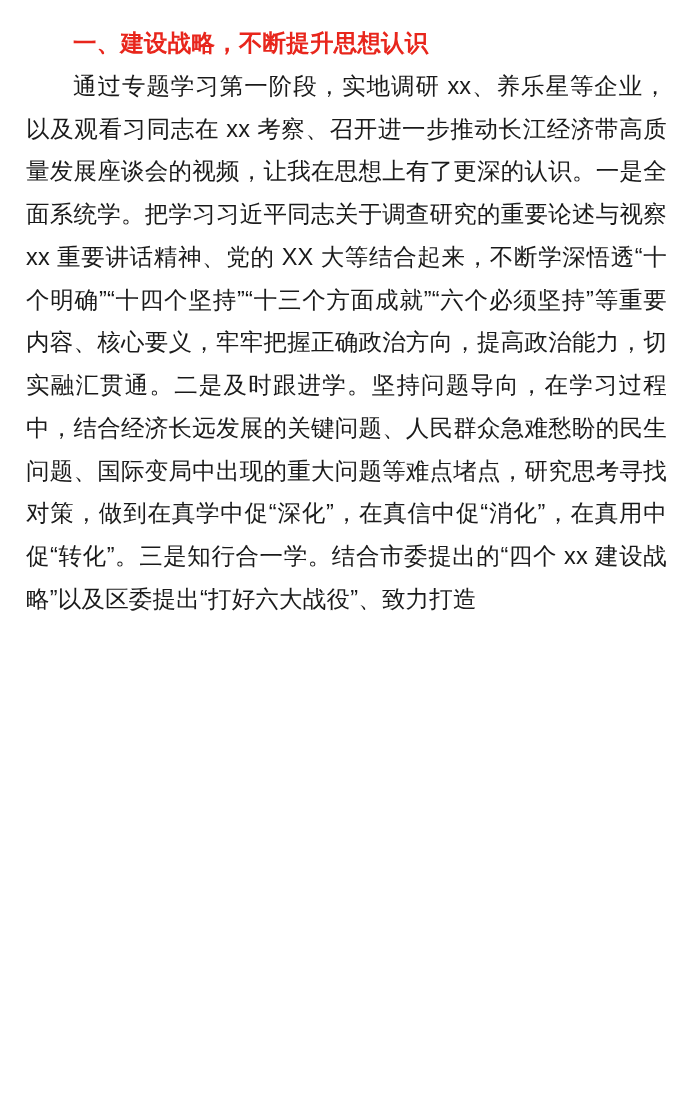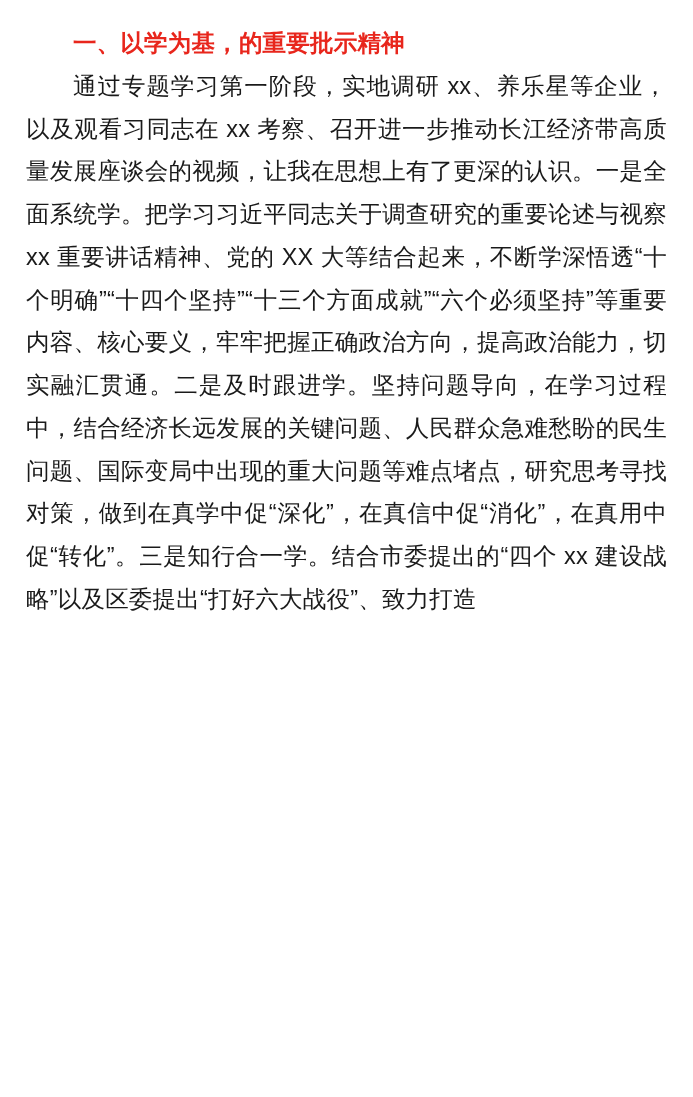--- a/index.html
+++ b/index.html
@@ -54,17 +54,17 @@
     margin-bottom: 0;
   }
 </style>
 </head>
 <body>
 
 <div class="page">
 
 
 
-  <p class="heading-red">一、以学为基，的重要批示精神</p>
+  <p class="heading-red">一、建设战略，不断提升思想认识</p>
 
   <p class="para para-last">通过专题学习第一阶段，实地调研 xx、养乐星等企业，以及观看习同志在 xx 考察、召开进一步推动长江经济带高质量发展座谈会的视频，让我在思想上有了更深的认识。一是全面系统学。把学习习近平同志关于调查研究的重要论述与视察 xx 重要讲话精神、党的 XX 大等结合起来，不断学深悟透“十个明确”“十四个坚持”“十三个方面成就”“六个必须坚持”等重要内容、核心要义，牢牢把握正确政治方向，提高政治能力，切实融汇贯通。二是及时跟进学。坚持问题导向，在学习过程中，结合经济长远发展的关键问题、人民群众急难愁盼的民生问题、国际变局中出现的重大问题等难点堵点，研究思考寻找对策，做到在真学中促“深化”，在真信中促“消化”，在真用中促“转化”。三是知行合一学。结合市委提出的“四个 xx 建设战略”以及区委提出“打好六大战役”、致力打造</p>
 
 </div>
 
 </body></html>

